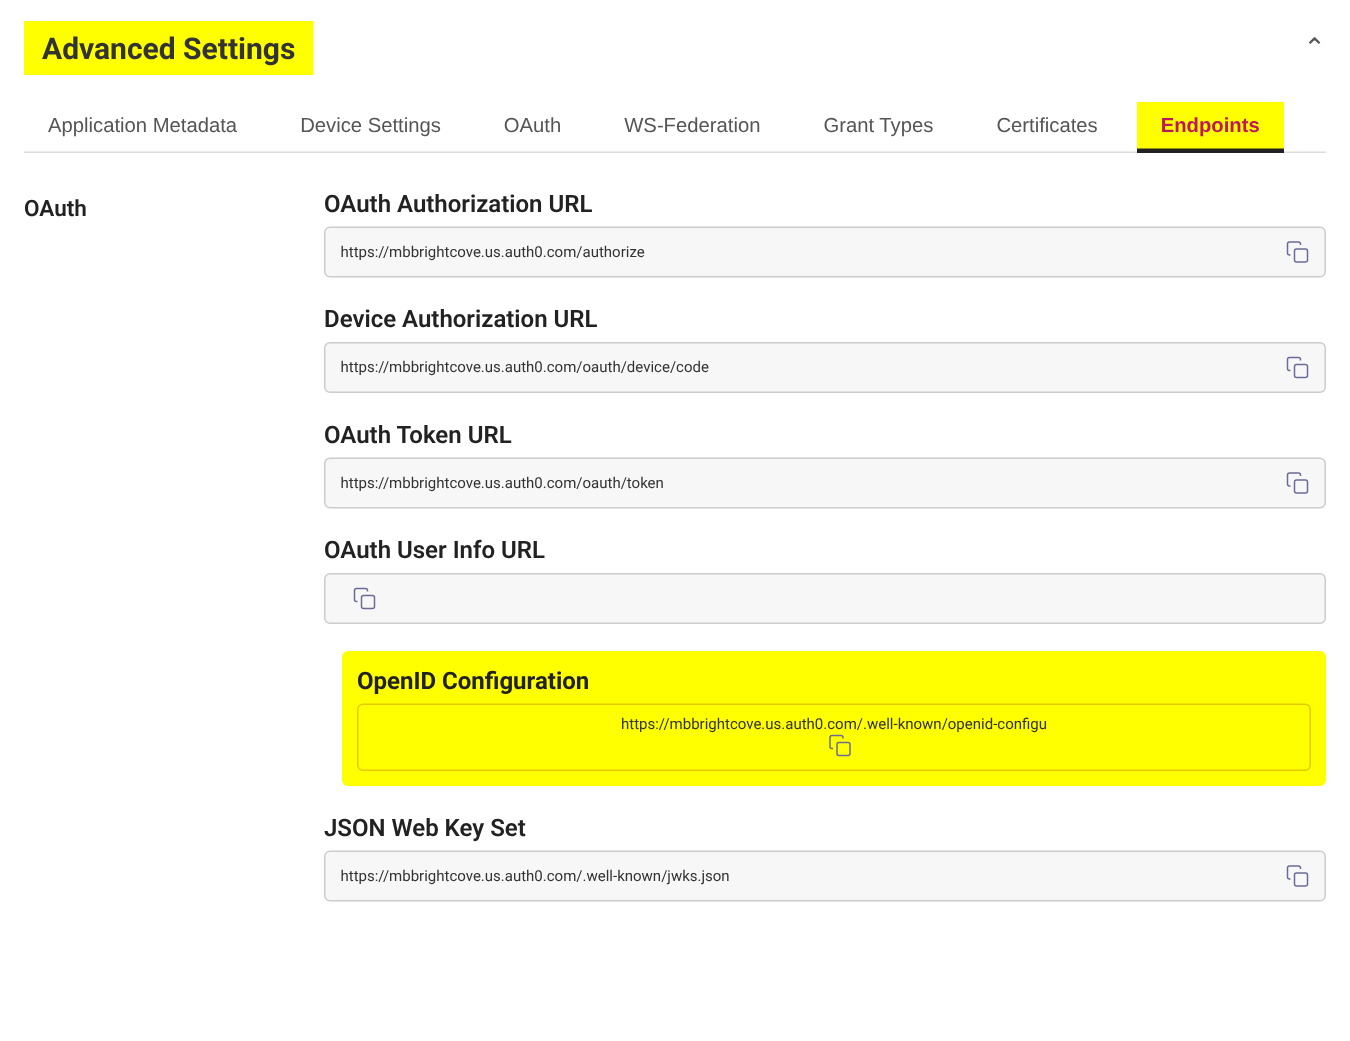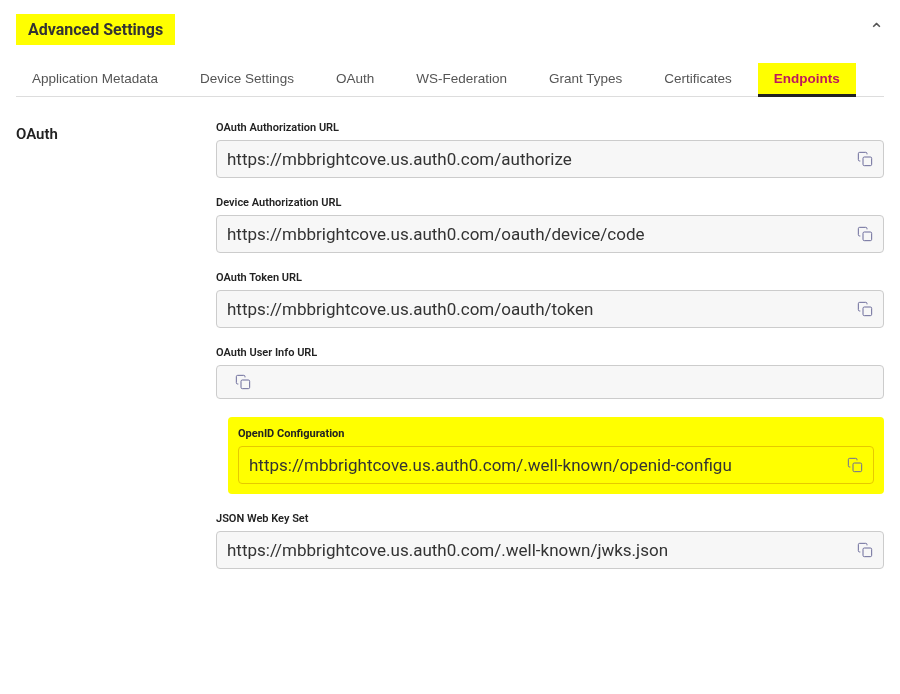--- a/index.html
+++ b/index.html
@@ -18,21 +18,21 @@
 
     .header-row {
       display: flex;
       justify-content: space-between;
       align-items: center;
       margin-bottom: 18px;
     }
 
     .page-title {
       background: #ffff00;
-      font-size: 16px;
+      font-size: 20px;
       font-weight: 700;
       padding: 6px 12px;
       display: inline-block;
     }
 
     .chevron-up {
       font-size: 18px;
       color: #555;
       cursor: pointer;
     }
@@ -93,46 +93,47 @@
       gap: 18px;
     }
 
     .field-group {
       display: flex;
       flex-direction: column;
       gap: 6px;
     }
 
     .field-label {
-      font-size: 11px;
+      font-size: 16px;
       font-weight: 600;
       color: #222;
     }
 
     .field-input-wrapper {
       display: flex;
       align-items: center;
       border: 1px solid #ccc;
       border-radius: 4px;
       background: #f7f7f7;
       padding: 8px 10px;
     }
 
     .field-input-wrapper.highlighted {
       background: #ffff00;
       border-color: #e6c900;
+      flex-direction: column;
     }
 
     .field-group.highlighted .field-label {
       font-weight: 700;
     }
 
     .field-value {
       flex: 1;
-      font-size: 17px;
+      font-size: 10px;
       color: #333;
       overflow: hidden;
       text-overflow: ellipsis;
       white-space: nowrap;
       background: transparent;
       border: none;
       outline: none;
     }
 
     .copy-icon {

